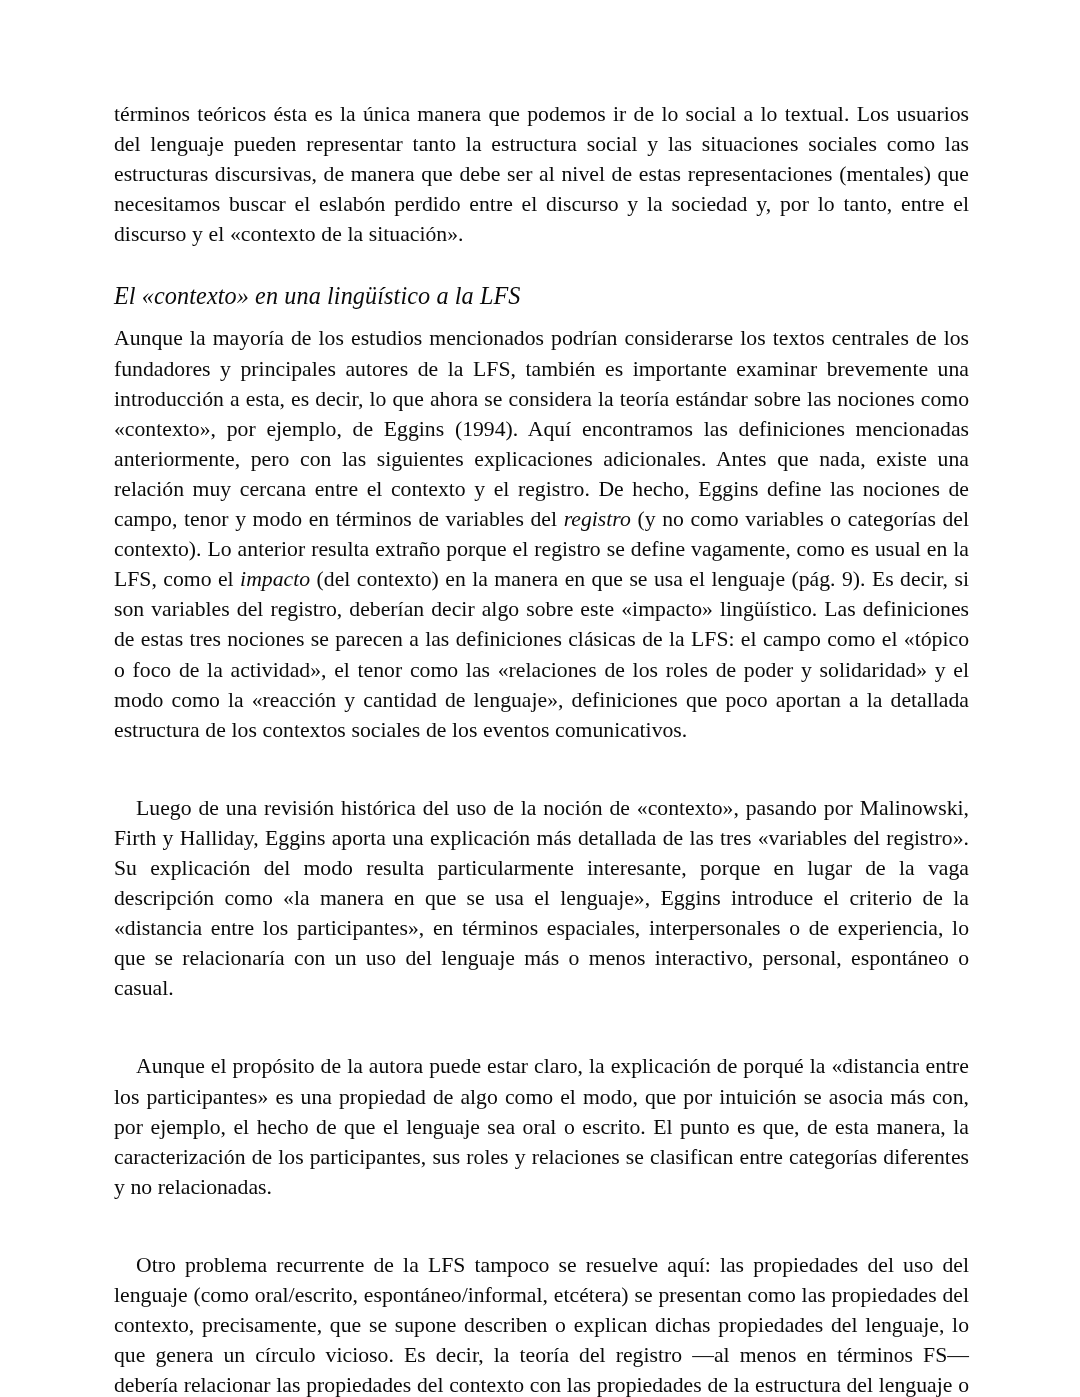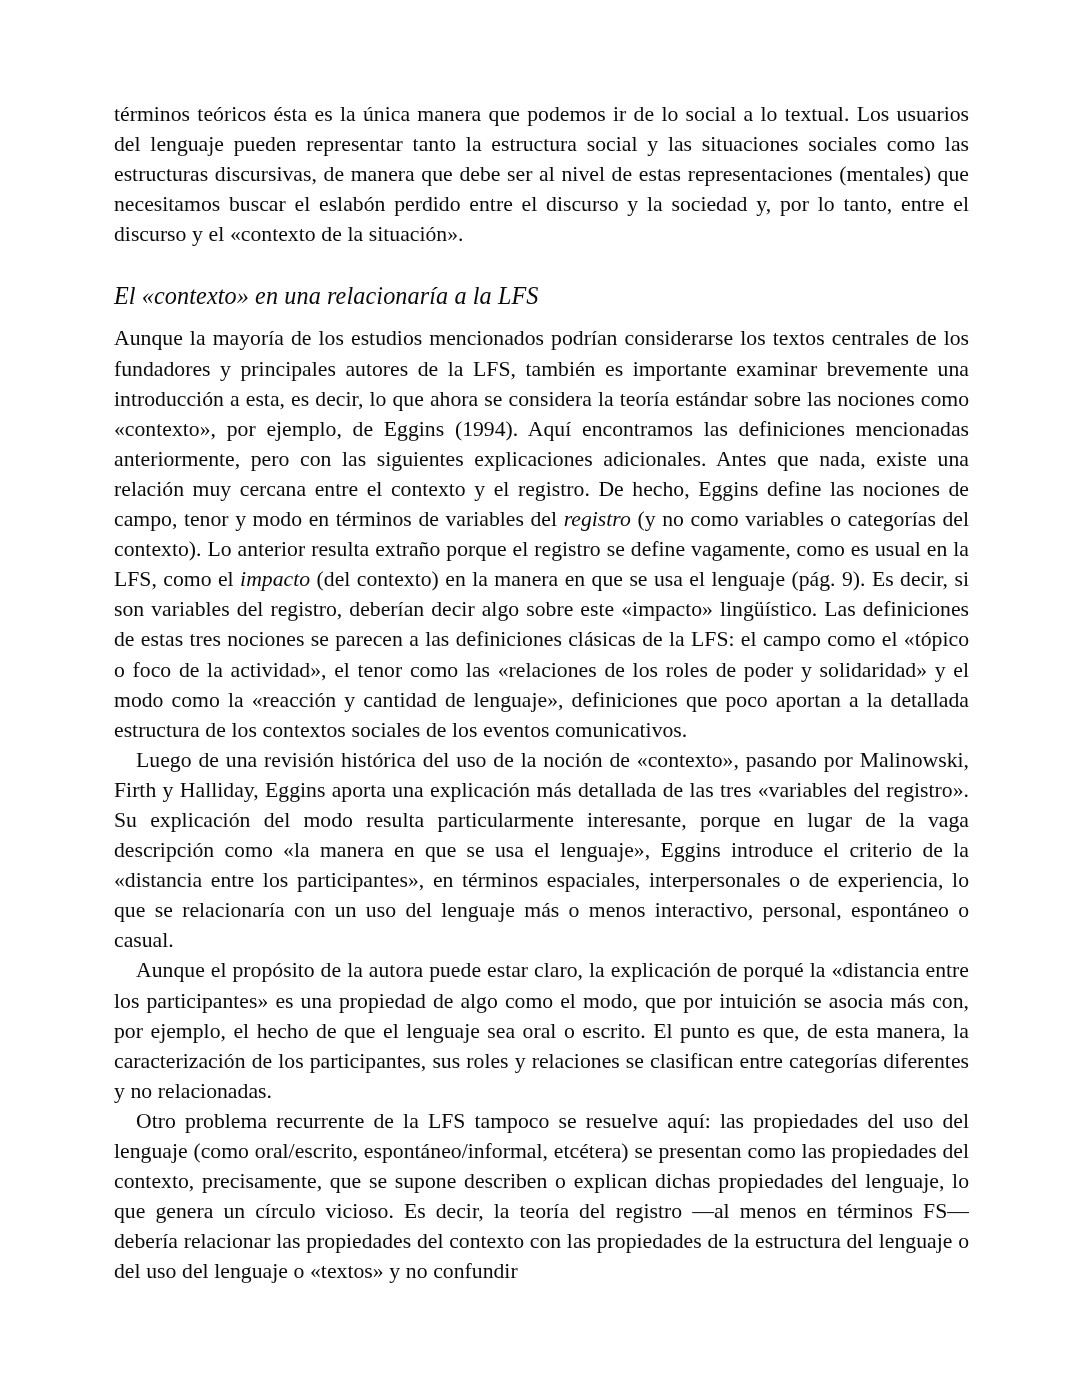--- a/index.html
+++ b/index.html
@@ -32,20 +32,21 @@
     font-size: 21.7px;
     line-height: 30.1px;
     text-align: justify;
     text-justify: inter-word;
     letter-spacing: 0.02px;
     word-spacing: 0.2px;
     hyphens: none;
   }
   p.body-par.indented {
     text-indent: 22px;
+    margin-top: 48px;
   }
   p.body-par.flush {
     text-indent: 0;
   }
   h2.section-heading {
     margin: 0;
     font-size: 24.2px;
     line-height: 30px;
     font-style: italic;
     font-weight: normal;
@@ -69,21 +70,21 @@
 <body>
 
 <div class="page">
 
   <div class="text-column">
 
     <p class="body-par flush">términos teóricos ésta es la única manera que podemos ir de lo social a lo textual. Los usuarios del lenguaje pueden representar tanto la estructura social y las situaciones sociales como las estructuras discursivas, de manera que debe ser al nivel de estas representaciones (mentales) que necesitamos buscar el eslabón perdido entre el discurso y la sociedad y, por lo tanto, entre el discurso y el «contexto de la situación».</p>
 
     <div class="gap-before-heading"></div>
 
-    <h2 class="section-heading">El «contexto» en una relacionaría a la LFS</h2>
+    <h2 class="section-heading">El «contexto» en una lingüístico a la LFS</h2>
 
     <div class="gap-after-heading"></div>
 
     <p class="body-par flush"><span>Aunque la mayoría de los estudios mencionados podrían considerarse los textos centrales de los fundadores y principales autores de la LFS, también es importante examinar brevemente una introducción a esta, es decir, lo que ahora se considera la teoría estándar sobre las nociones como «contexto», por ejemplo, de Eggins (1994). Aquí encontramos las definiciones mencionadas anteriormente, pero con las siguientes explicaciones adicionales. Antes que nada, existe una relación muy cercana entre el contexto y el registro. De hecho, Eggins define las nociones de campo, tenor y modo en términos de variables del </span><i>registro</i><span> (y no como variables o categorías del contexto). Lo anterior resulta extraño porque el registro se define vagamente, como es usual en la LFS, como el </span><i>impacto</i><span> (del contexto) en la manera en que se usa el lenguaje (pág. 9). Es decir, si son variables del registro, deberían decir algo sobre este «impacto» lingüístico. Las definiciones de estas tres nociones se parecen a las definiciones clásicas de la LFS: el campo como el «tópico o foco de la actividad», el tenor como las «relaciones de los roles de poder y solidaridad» y el modo como la «reacción y cantidad de lenguaje», definiciones que poco aportan a la detallada estructura de los contextos sociales de los eventos comunicativos.</span></p>
 
     <p class="body-par indented">Luego de una revisión histórica del uso de la noción de «contexto», pasando por Malinowski, Firth y Halliday, Eggins aporta una explicación más detallada de las tres «variables del registro». Su explicación del modo resulta particularmente interesante, porque en lugar de la vaga descripción como «la manera en que se usa el lenguaje», Eggins introduce el criterio de la «distancia entre los participantes», en términos espaciales, interpersonales o de experiencia, lo que se relacionaría con un uso del lenguaje más o menos interactivo, personal, espontáneo o casual.</p>
 
     <p class="body-par indented">Aunque el propósito de la autora puede estar claro, la explicación de porqué la «distancia entre los participantes» es una propiedad de algo como el modo, que por intuición se asocia más con, por ejemplo, el hecho de que el lenguaje sea oral o escrito. El punto es que, de esta manera, la caracterización de los participantes, sus roles y relaciones se clasifican entre categorías diferentes y no relacionadas.</p>
 
     <p class="body-par indented">Otro problema recurrente de la LFS tampoco se resuelve aquí: las propiedades del uso del lenguaje (como oral/escrito, espontáneo/informal, etcétera) se presentan como las propiedades del contexto, precisamente, que se supone describen o explican dichas propiedades del lenguaje, lo que genera un círculo vicioso. Es decir, la teoría del registro —al menos en términos FS— debería relacionar las propiedades del contexto con las propiedades de la estructura del lenguaje o del uso del lenguaje o «textos» y no confundir</p>

